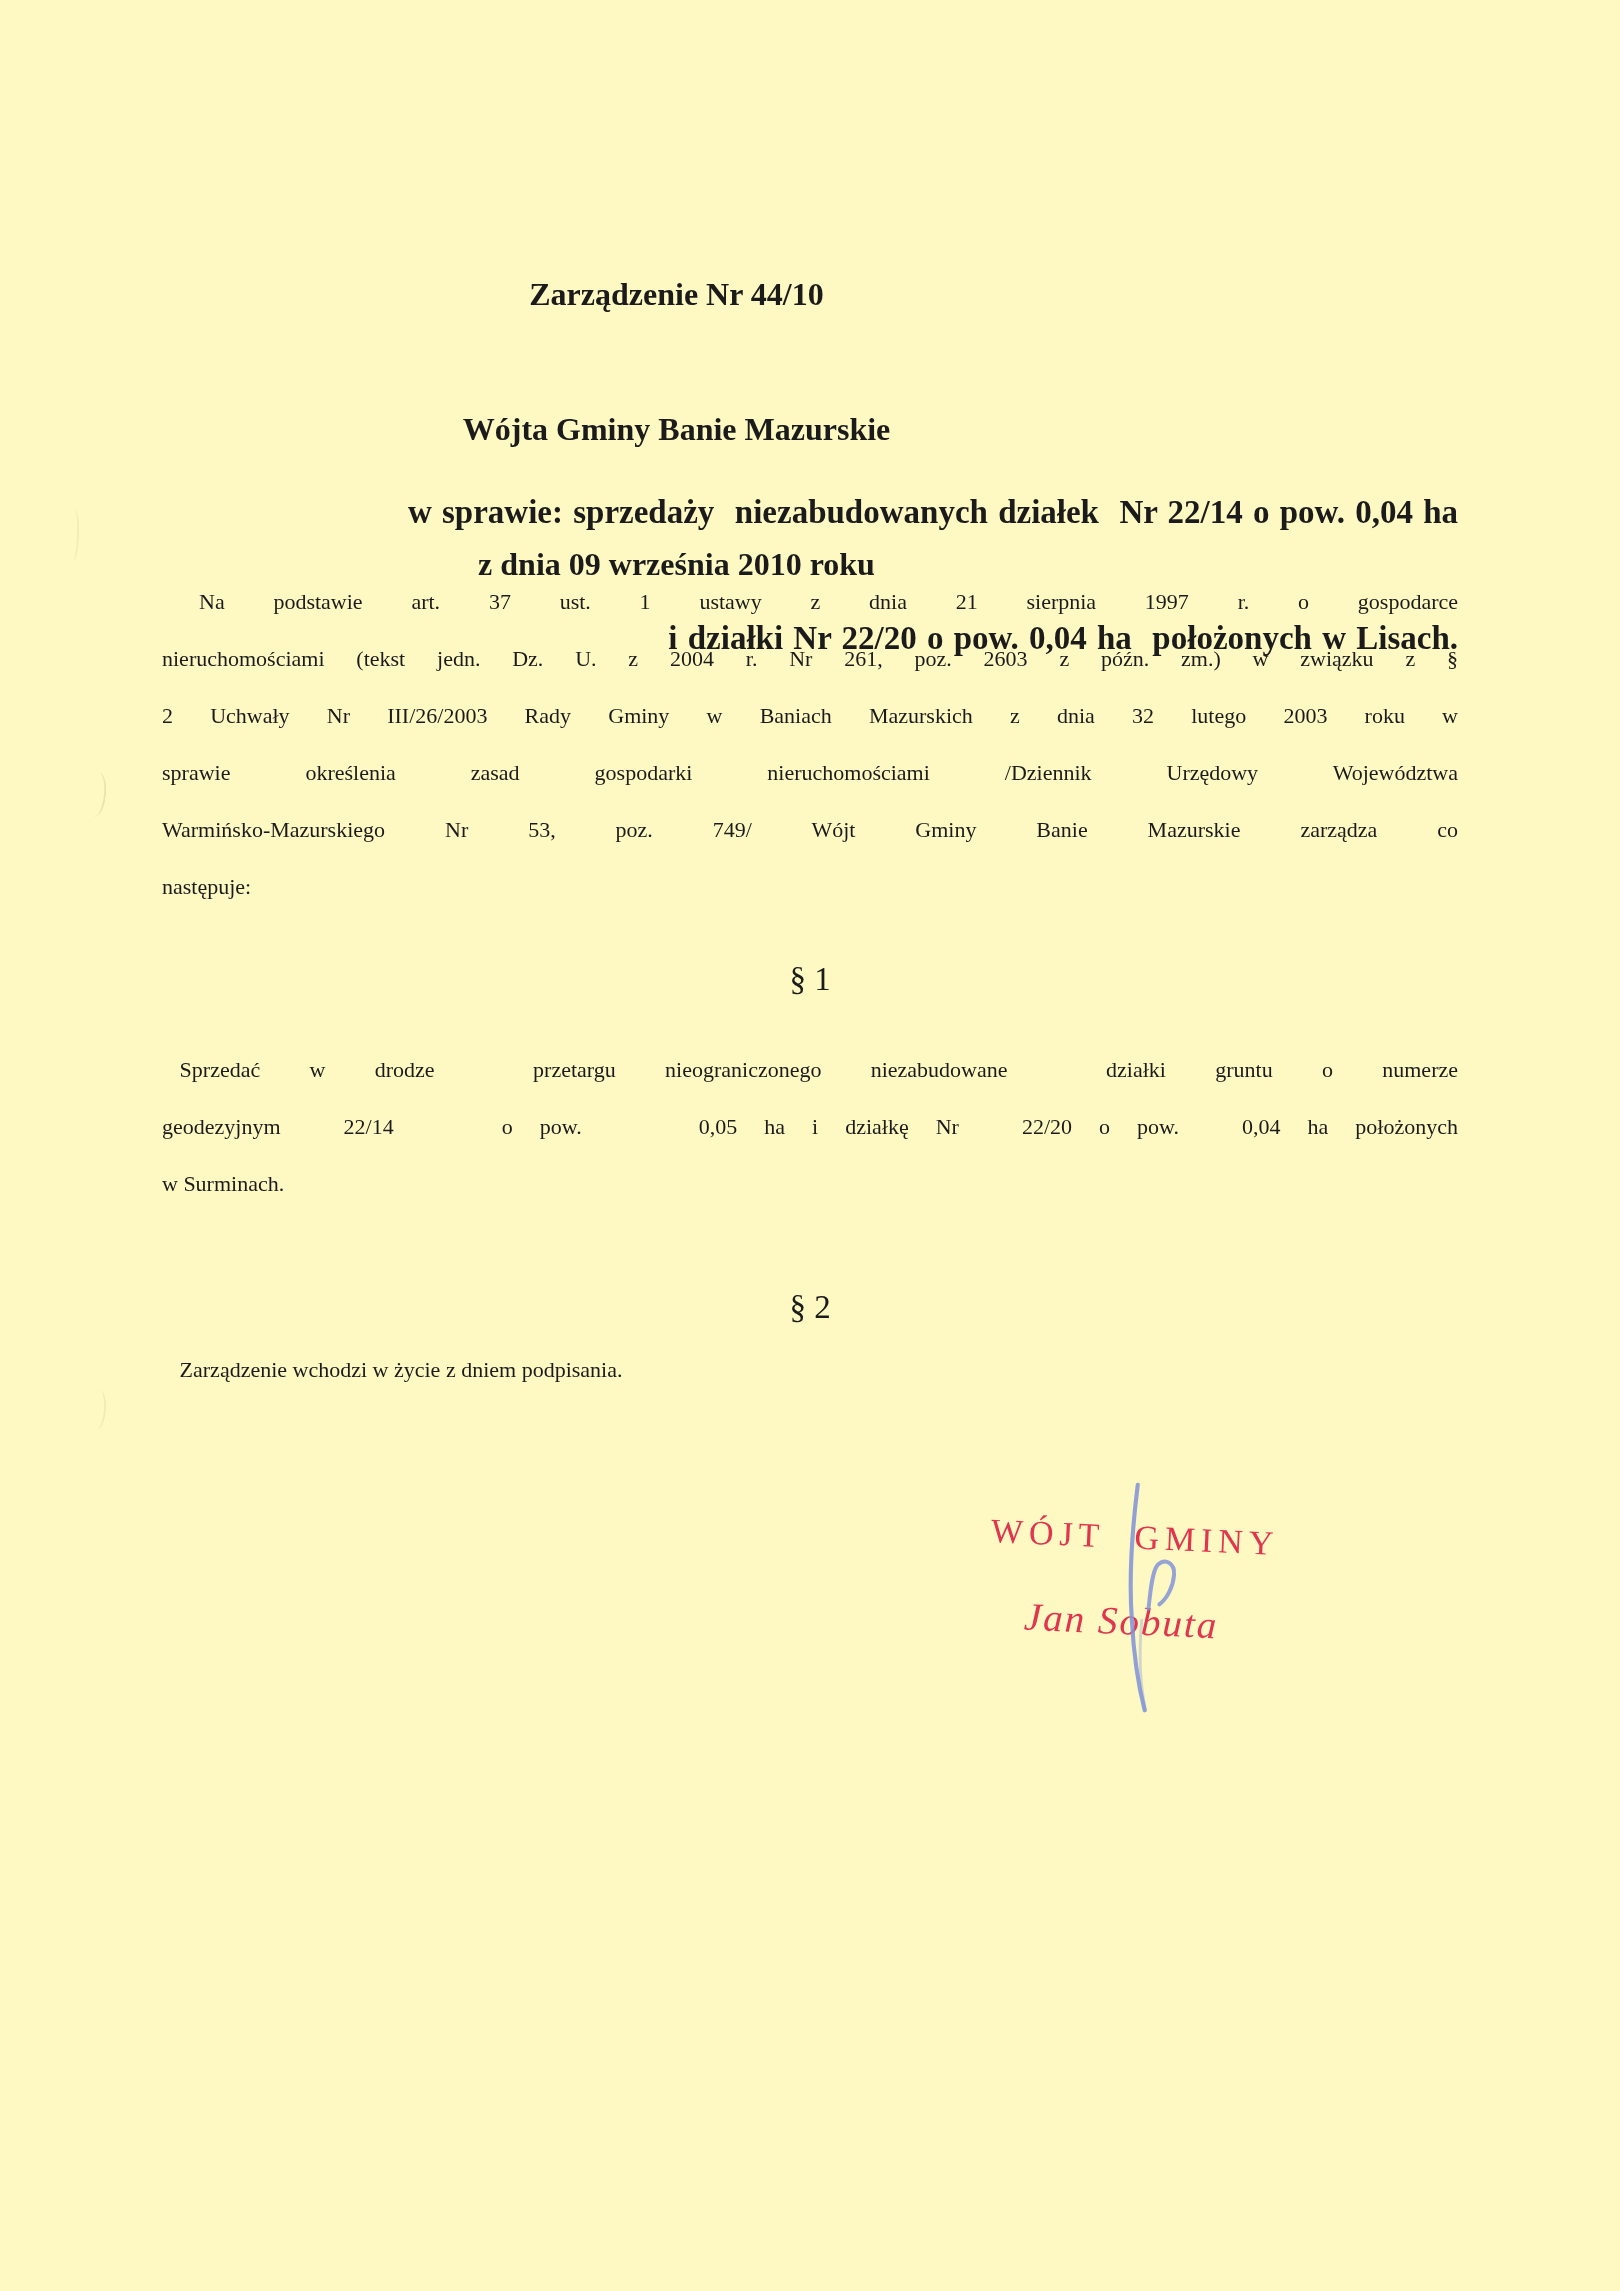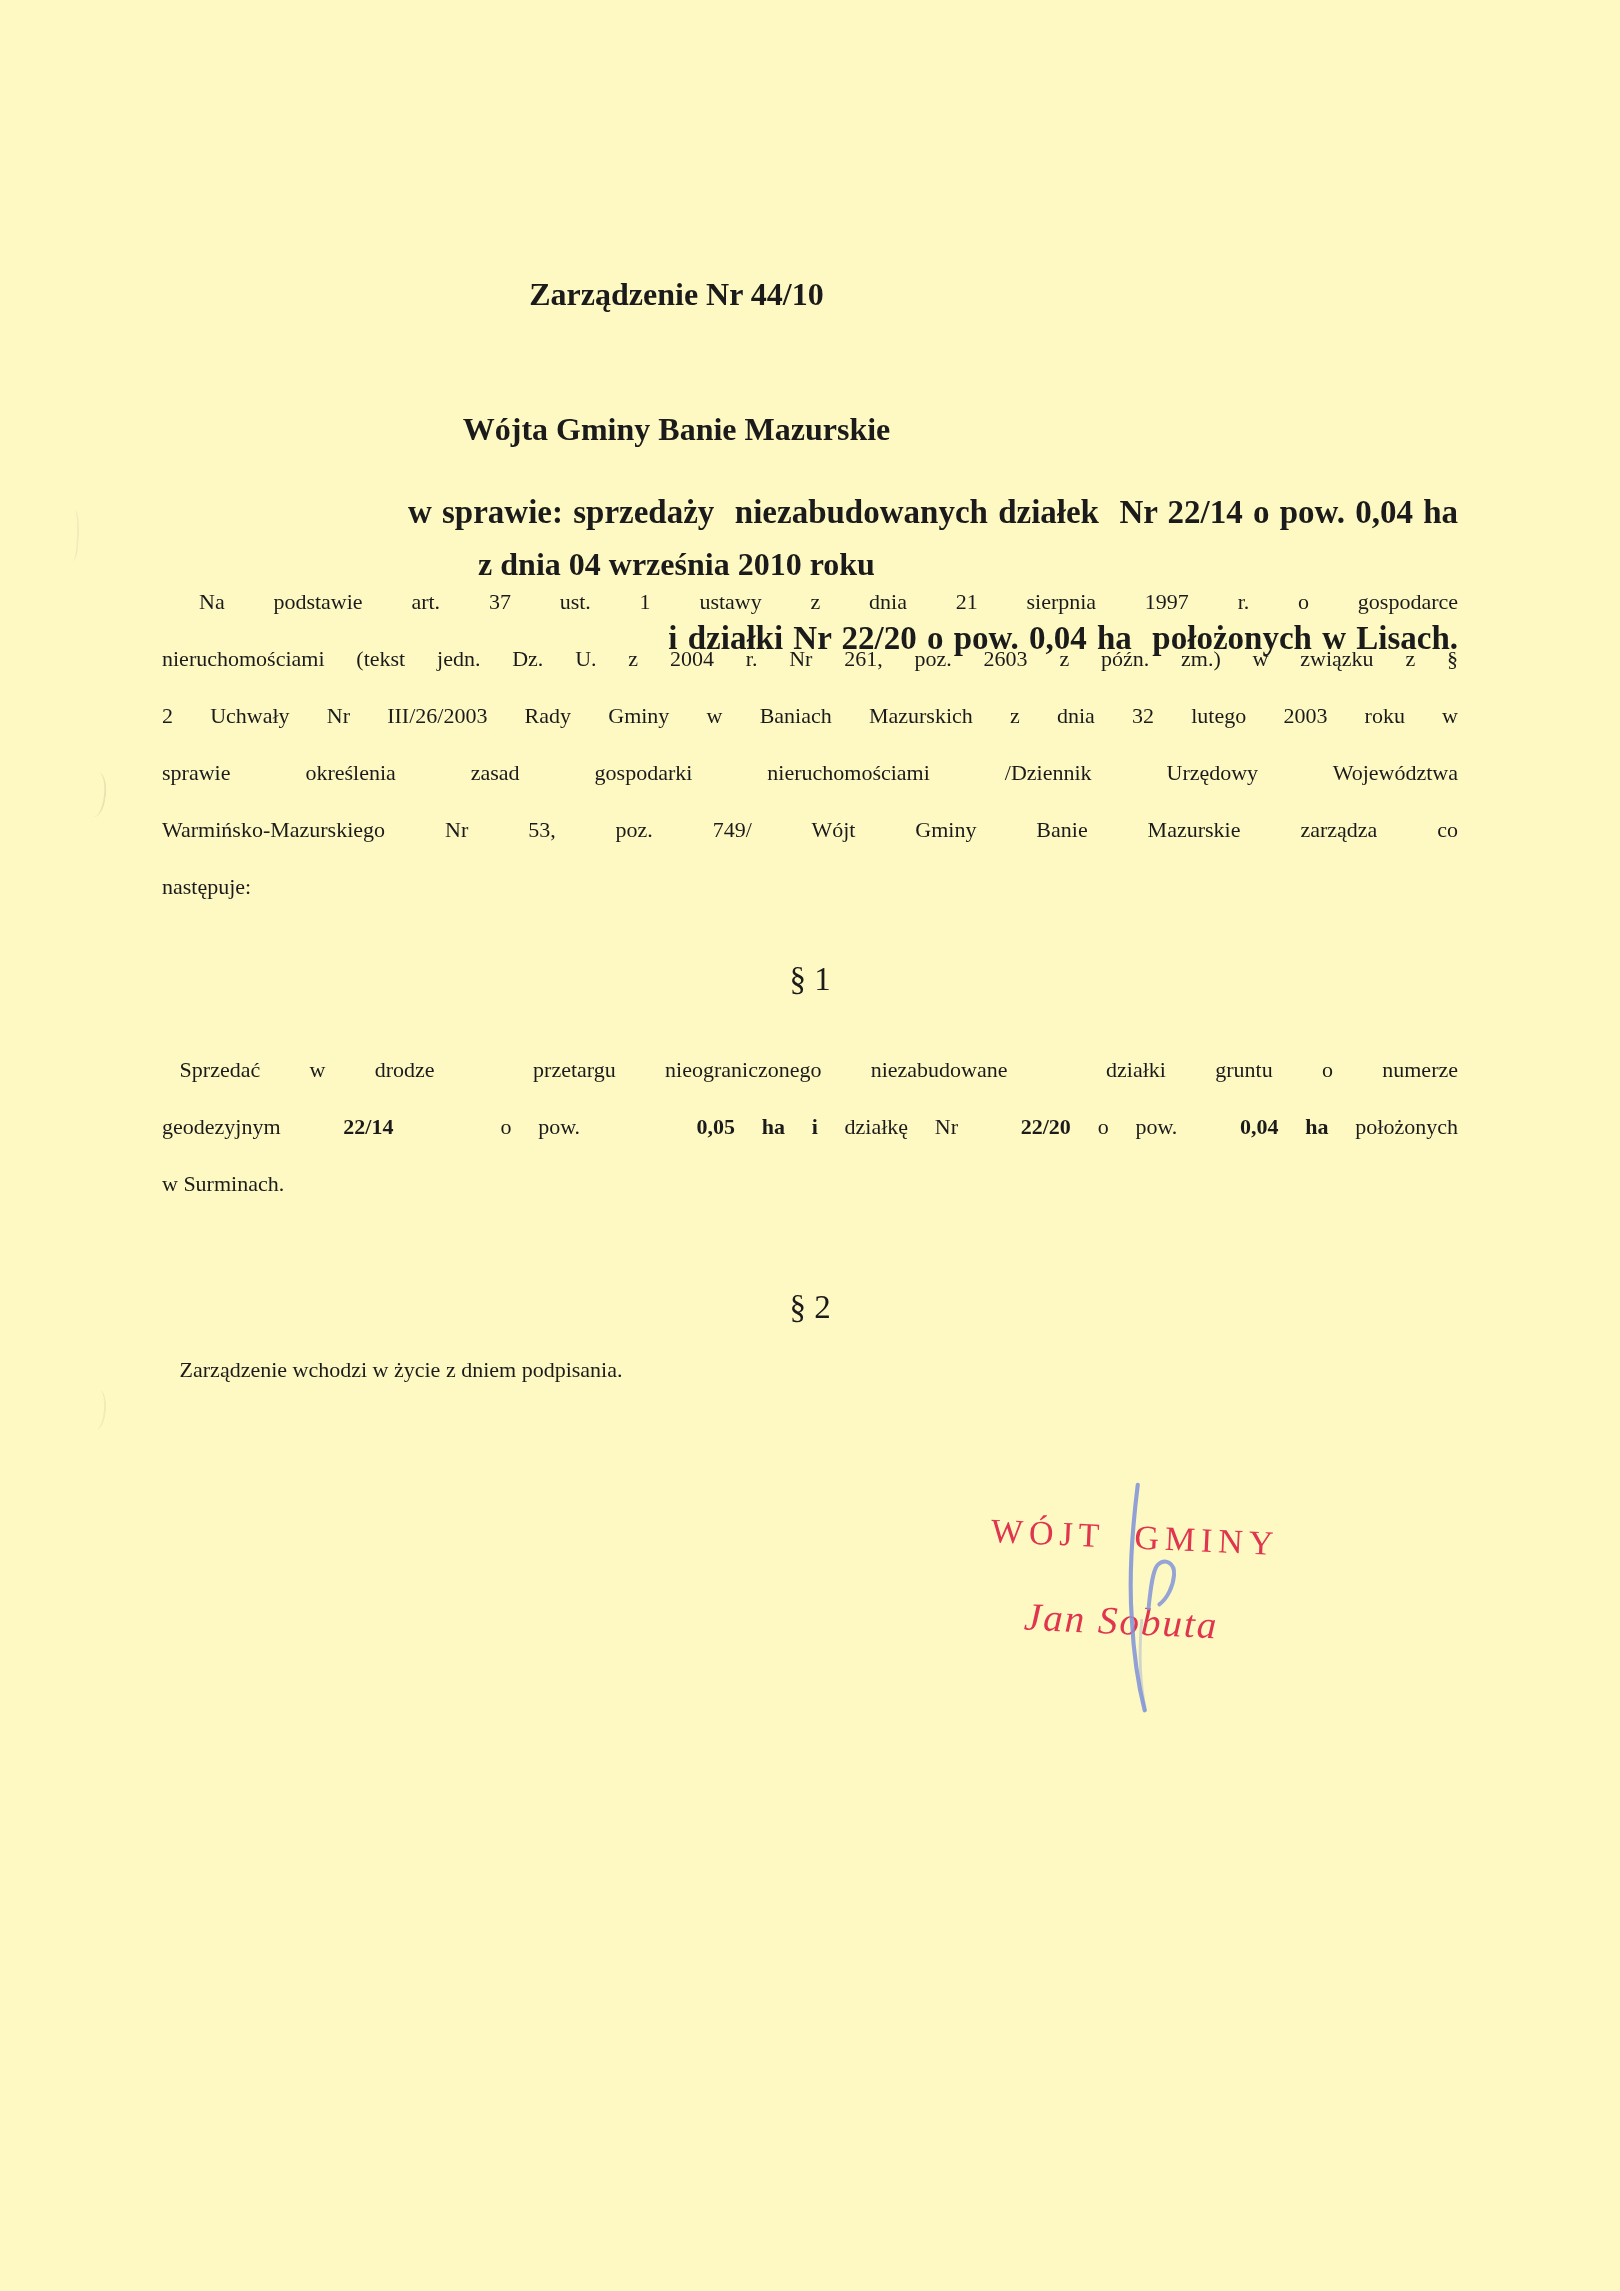--- a/index.html
+++ b/index.html
@@ -39,21 +39,21 @@
   .jline {
     font-size: 22px;
     line-height: 57px;
     text-align: justify;
     text-align-last: justify;
     white-space: normal;
   }
   .jline.indent { padding-left: 37px; }
   .jline.indent-sm { padding-left: 17.6px; }
   .jline.plain { text-align: center; text-align-last: left; }
-  .b { font-weight: bold; margin-left: 36px; }
+  .b { font-weight: normal; margin-left: 36px; }
 
   .sec-heading {
     position: absolute;
     left: 162px; width: 1296px;
     text-align: center;
     font-size: 33px;
     line-height: 47px;
   }
 
   
@@ -96,21 +96,21 @@
   .artifact.a3 { left: 69px;  top: 510px;  width: 7.8px;  height: 51px; transform: rotate(2deg);  border-right-color: rgba(40,40,40,0.06); }
 </style>
 </head>
 <body>
 
 <div class="page">
 
   <div class="doc-title">
     <div>Zarządzenie Nr 44/10</div>
     <div>Wójta Gminy Banie Mazurskie</div>
-    <div>z dnia 04 września 2010 roku</div>
+    <div>z dnia 09 września 2010 roku</div>
   </div>
 
   <div class="doc-subject">
     <div>w sprawie: sprzedaży &nbsp;niezabudowanych działek &nbsp;Nr 22/14 o pow. 0,04 ha</div>
     <div>i działki Nr 22/20 o pow. 0,04 ha &nbsp;położonych w Lisach.</div>
   </div>
 
   <div class="block" style="top:573px">
     <div class="jline indent">Na podstawie art. 37 ust. 1 ustawy z dnia 21 sierpnia 1997 r. o gospodarce</div>
     <div class="jline">nieruchomościami (tekst jedn. Dz. U. z 2004 r. Nr 261, poz. 2603 z późn. zm.) w związku z §</div>

